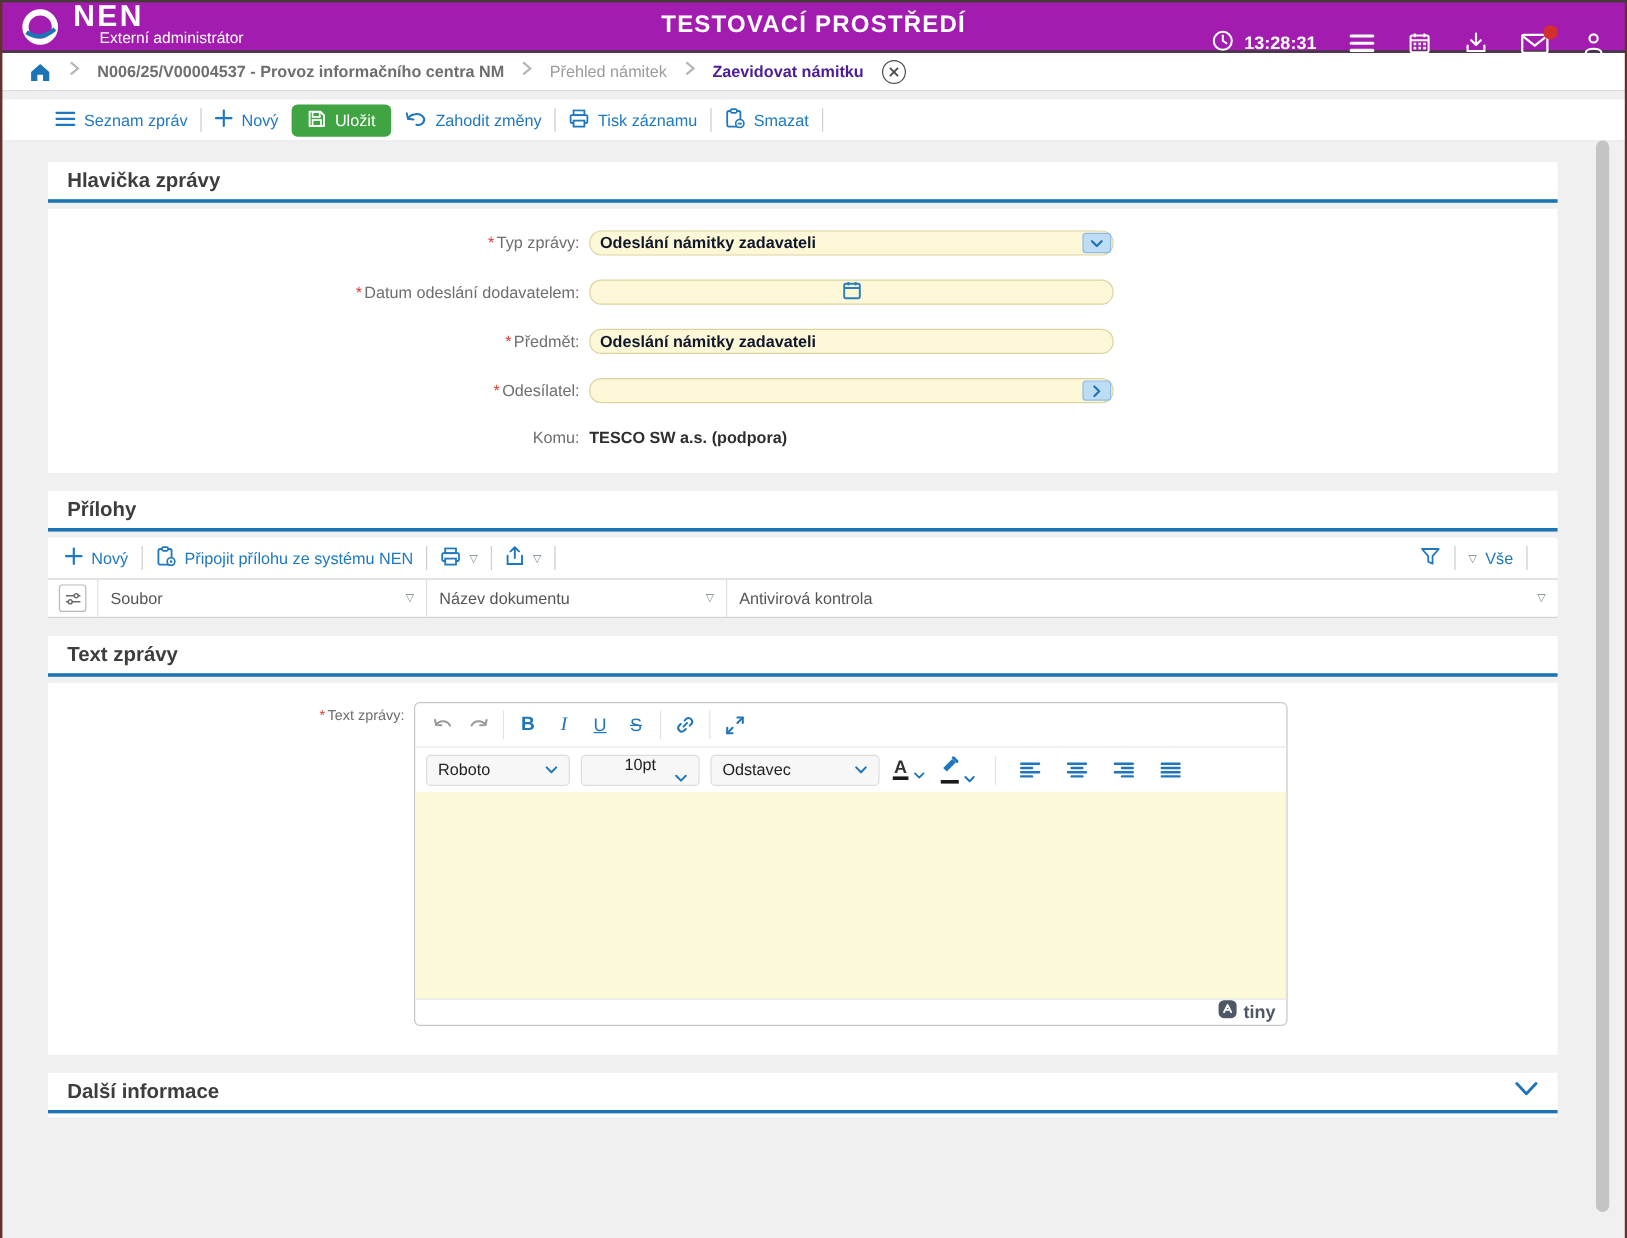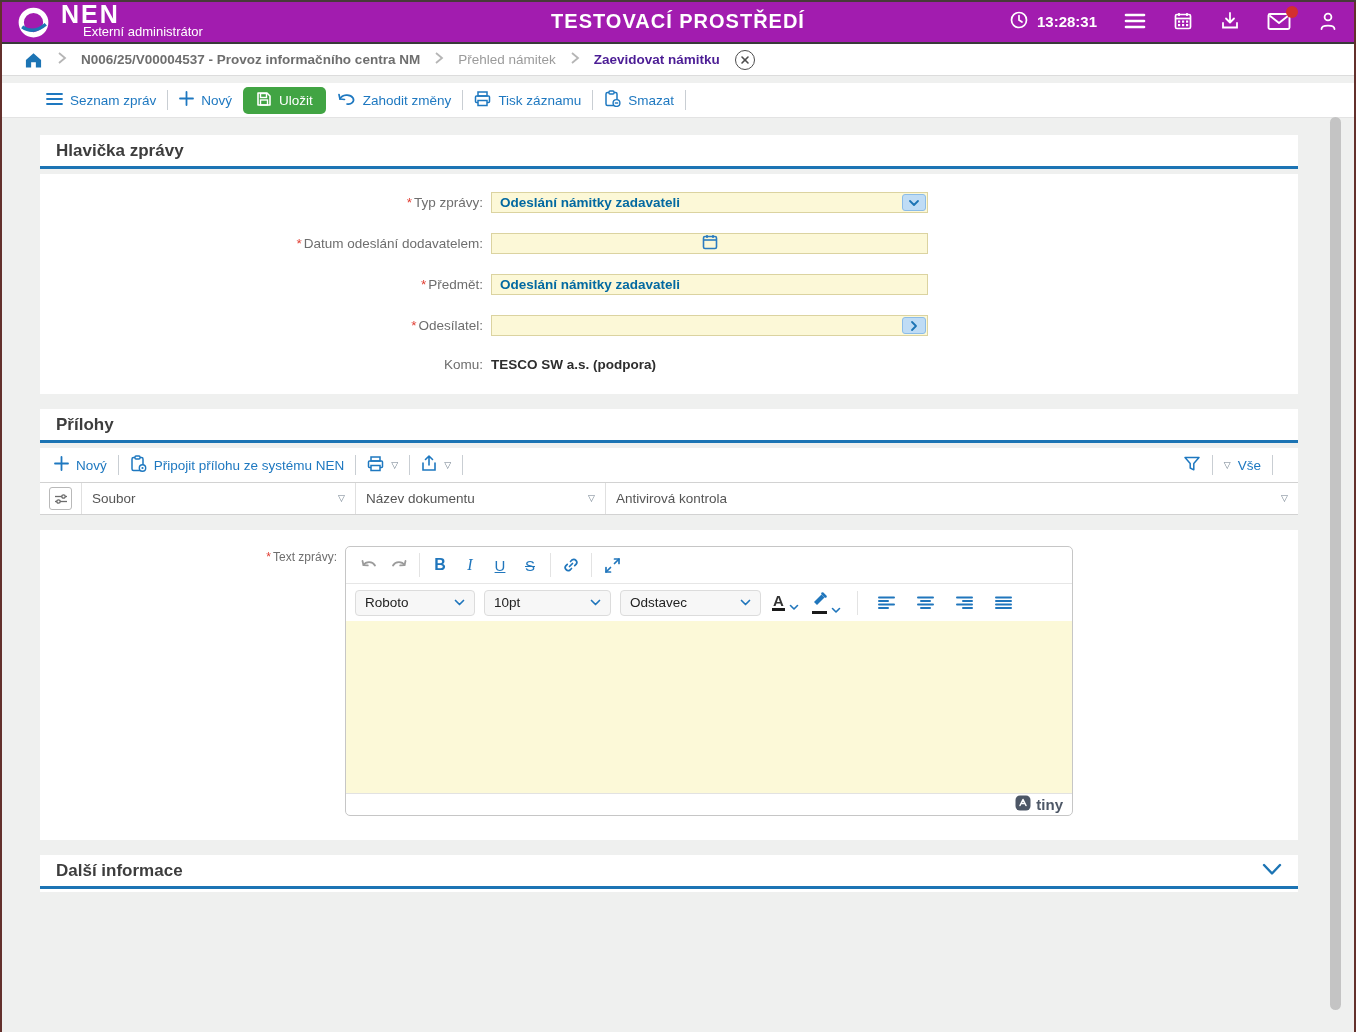--- a/index.html
+++ b/index.html
@@ -14,21 +14,21 @@
 
   
   .topbar { height:44px; background:#a21caf; border-bottom:2px solid #3A3A3A; position:relative;
             display:flex; align-items:center; color:#fff; }
   .brand { position:absolute; left:16px; top:3px; display:flex; }
   .brand-logo { margin-top:2px; }
   .brand-col { margin-left:10px; }
   .brand-name { font-size:25px; font-weight:bold; letter-spacing:2px; line-height:22px; }
   .brand-role { font-size:13px; margin-left:22px; margin-top:-1px; white-space:nowrap; }
   .env-title { position:absolute; left:0; right:0; text-align:center; font-size:20px; font-weight:bold; letter-spacing:1px; }
-  .topbar-right { position:absolute; right:18px; top:0; height:42px; display:flex; align-items:center; gap:27px; }
+  .topbar-right { position:absolute; right:18px; top:15px; height:42px; display:flex; align-items:center; gap:27px; }
   .time-group { display:flex; align-items:center; gap:8px; font-size:15px; font-weight:bold; }
   .icon-btn { position:relative; display:flex; align-items:center; justify-content:center; cursor:pointer; }
   .badge-dot { position:absolute; top:-6px; right:-7px; width:12px; height:12px; border-radius:50%; background:#D32F2F; }
 
   
   .breadcrumb { height:32px; background:#fff; border-bottom:1px solid #dcdcdc;
                 display:flex; align-items:center; padding-left:24px; gap:13px; }
   .crumb { font-size:13.5px; white-space:nowrap; }
   .crumb-main { color:#6e6e6e; font-weight:bold; }
   .crumb-mid  { color:#9b9b9b; }
@@ -53,22 +53,22 @@
   .card-title { font-size:17px; font-weight:bold; color:#3d3d3d; }
   .card-body { background:#fff; }
 
   
   .body-form { padding:18px 0 21px; }
   .frow { display:flex; align-items:center; height:21px; margin-bottom:20px; }
   .frow:last-child { margin-bottom:0; }
   .flabel { width:443px; text-align:right; font-size:13.5px; color:#6e6e6e; white-space:nowrap; }
   .req { color:#E03C31; margin-right:2px; }
   .fctl { margin-left:8px; width:437px; position:relative; height:21px; }
-  .field { width:100%; height:21px; background:#FCF8D7; border:1px solid #DBD3A0; border-radius:0;
-           display:flex; align-items:center; padding:0 8px; font-size:13.5px; font-weight:bold; color:#0369a1; cursor:text; }
+  .field { width:100%; height:21px; background:#FCF8D7; border:1px solid #DBD3A0; border-radius:10px;
+           display:flex; align-items:center; padding:0 8px; font-size:13.5px; font-weight:bold; color:#0f172a; cursor:text; }
   .field.center { justify-content:center; }
   .mini-btn { position:absolute; right:2px; top:2px; width:24px; height:17px; background:#BFDCF5;
               border:1px solid #8CBCE8; border-radius:3px; display:flex; align-items:center; justify-content:center; cursor:pointer; }
   .fvalue { margin-left:8px; font-size:13.5px; font-weight:bold; color:#2e2e2e; }
 
   
   .attach-toolbar { height:34px; display:flex; align-items:center; padding:0 14px; }
   .spacer { flex:1; }
   .caret { color:#6d7c8a; font-size:9px; line-height:1; }
   .attach-table { display:flex; align-items:stretch; height:33px; border-top:1px solid #d2d2d2; border-bottom:1px solid #d2d2d2; }
@@ -91,21 +91,21 @@
   .ed-row1 { height:36px; display:flex; align-items:center; padding:0 8px; }
   .ed-row2 { height:38px; border-top:1px solid #e6e6e6; display:flex; align-items:center; padding:12px 9px; gap:9px; }
   .ed-btn { width:30px; height:28px; display:flex; align-items:center; justify-content:center; border-radius:3px; cursor:pointer; }
   .ed-sep { width:1px; height:24px; background:#e3e3e3; margin:0 5px; }
   .ed-B { font-weight:bold; font-size:16px; color:#2076BC; }
   .ed-I { font-style:italic; font-family:"Liberation Serif",serif; font-size:16px; color:#2076BC; }
   .ed-U { text-decoration:underline; font-size:15px; color:#2076BC; }
   .ed-S { text-decoration:line-through; font-size:15px; color:#2076BC; }
   .ed-select { height:26px; border:1px solid #dcdcdc; background:#f7f7f7; border-radius:4px;
                display:flex; align-items:center; padding:0 9px; font-size:13.5px; color:#222; cursor:pointer; }
-  .sel-font { width:120px; } .sel-size { width:127px; } .sel-block { width:141px; }
+  .sel-font { width:120px; } .sel-size { width:99px;flex-direction:column; } .sel-block { width:141px; }
   .ed-select svg { margin-left:auto; }
   .color-btn { display:flex; align-items:flex-end; gap:4px; cursor:pointer; padding:0 2px; }
   .A-glyph { font-size:15px; font-weight:bold; color:#333; line-height:13px; border-bottom:3px solid #1b1b1b; padding:0 1px 1px; }
   .pen-wrap { border-bottom:3px solid #1b1b1b; padding-bottom:1px; }
   .ed-content { height:172px; background:#FCF9D8; cursor:text; }
   .ed-status { height:22px; border-top:1px solid #e2e2e2; display:flex; align-items:center; justify-content:flex-end; padding:0 9px; gap:5px; }
   .tiny-text { font-weight:bold; font-size:15px; color:#4d5766; }
 
   
   .chev-blue { cursor:pointer; }
@@ -412,20 +412,23 @@
         </span>
         <span class="th th-av">
           <span>Antivirová kontrola</span>
           <span class="caret">▽</span>
         </span>
       </div>
     </div>
   </section>
 
   <section class="card">
+    <div class="card-head">
+      <span class="card-title">Text zprávy</span>
+    </div>
     <div class="card-body body-editor">
       <span class="ed-label"><span class="req">*</span><span>Text zprávy:</span></span>
       <div class="editor">
         <div class="ed-row1">
           <span class="ed-btn">
               <svg width="18" height="15" viewBox="0 0 18 15">
                 <path d="M3.5 7 C6 3 12.5 3 15 7.5" fill="none" stroke="#9b9b9b" stroke-width="1.8" stroke-linecap="round"></path>
                 <polyline points="2.5,3 3.5,7.2 7.8,7.4" fill="none" stroke="#9b9b9b" stroke-width="1.8" stroke-linecap="round" stroke-linejoin="round"></polyline>
               </svg>
             </span>

